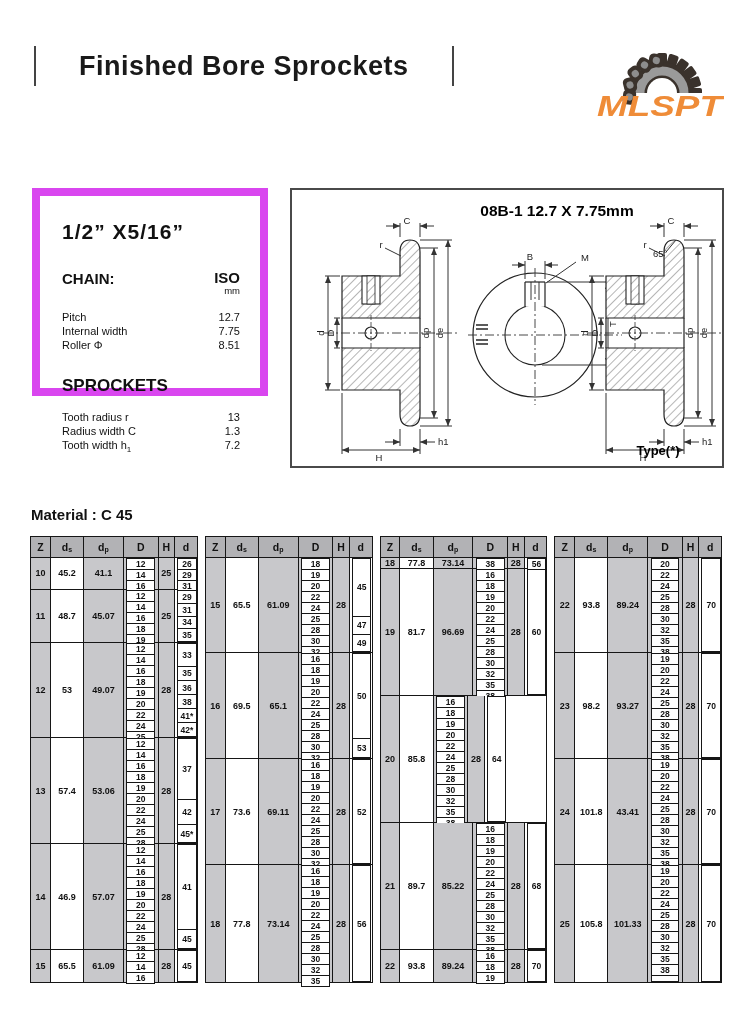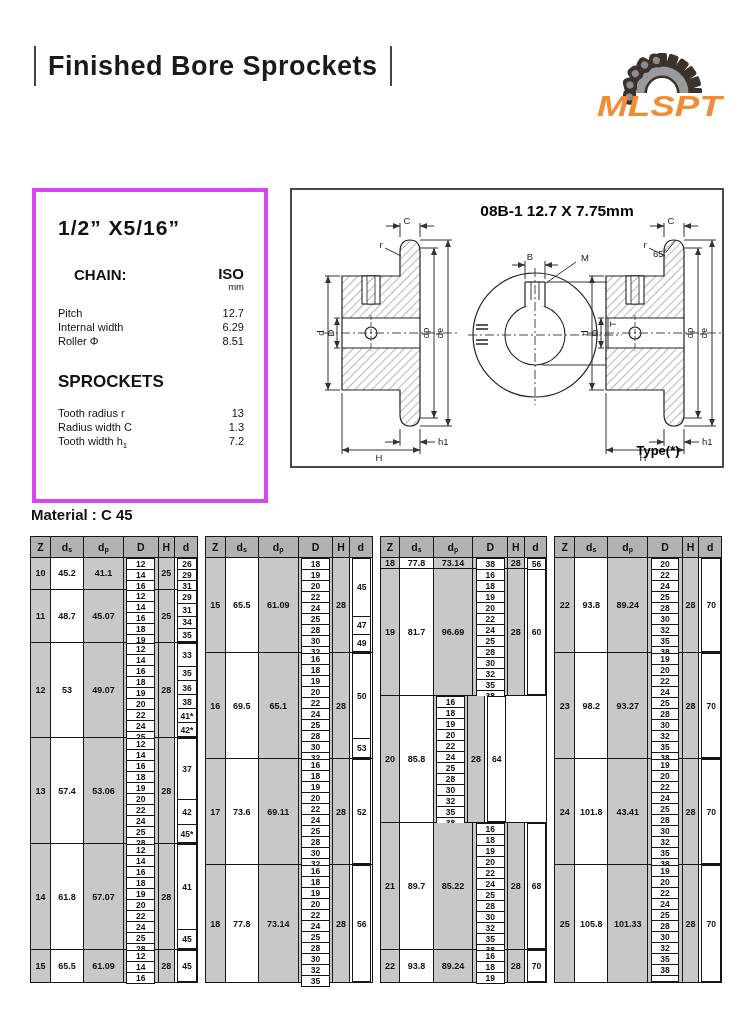--- a/index.html
+++ b/index.html
@@ -1,27 +1,27 @@
 <!DOCTYPE html>
 <html><head>
 <meta charset="utf-8">
 <style>
   html,body{margin:0;padding:0;background:#fff;}
   body{width:750px;height:1036px;position:relative;font-family:"Liberation Sans","DejaVu Sans",sans-serif;color:#111;overflow:hidden;}
 
   
-  .header{position:absolute;top:46px;left:34px;display:flex;align-items:center;}
+  .header{position:absolute;top:46px;left:34px;display:flex;align-items:center;gap:31px;}
   .tbar{width:2px;height:40px;background:#444;}
   .page-title{font-size:27px;font-weight:bold;letter-spacing:.5px;margin:0 12px;color:#1a1a1a;}
   .logo{position:absolute;left:596px;top:36px;width:128px;height:84px;}
 
   
-  .spec-box{position:absolute;left:32px;top:188px;width:236px;height:315px;border:4px solid #d946ef;box-sizing:border-box;padding:24px 20px 0 22px;}
+  .spec-box{position:absolute;left:32px;top:188px;width:236px;height:208px;border:8px solid #d946ef;box-sizing:border-box;padding:24px 20px 0 22px;}
   .size-title{font-size:21px;font-weight:bold;letter-spacing:1px;}
-  .chain-head{display:flex;justify-content:space-between;align-items:flex-start;margin-top:26px;margin-left:16px;}
+  .chain-head{display:flex;justify-content:space-between;align-items:flex-start;margin-top:26px;}
   .chain-label{font-size:15px;font-weight:bold;}
   .std{text-align:right;line-height:1;}
   .std .iso{font-size:15px;font-weight:bold;display:block;text-align:right;}
   .std .mm{font-size:9.5px;display:block;margin-top:1px;}
   .spec-rows{margin-top:14px;}
   .spec-row{display:flex;justify-content:space-between;font-size:11px;line-height:14px;}
   .sprockets-label{font-size:17px;font-weight:bold;margin-top:24px;}
   .spec-row sub{font-size:8px;}
 
   .drawing-box{position:absolute;left:290px;top:188px;width:434px;height:280px;border:2px solid #4a4a4a;box-sizing:border-box;}
@@ -118,21 +118,21 @@
       <span class="mm">mm</span>
     </span>
   </div>
   <div class="spec-rows">
       <div class="spec-row">
         <span class="spec-label">Pitch</span>
         <span class="spec-value">12.7</span>
       </div>
       <div class="spec-row">
         <span class="spec-label">Internal width</span>
-        <span class="spec-value">6.29</span>
+        <span class="spec-value">7.75</span>
       </div>
       <div class="spec-row">
         <span class="spec-label">Roller Φ</span>
         <span class="spec-value">8.51</span>
       </div>
     </div>
   <div class="sprockets-label">SPROCKETS</div>
   <div class="spec-rows">
       <div class="spec-row">
         <span class="spec-label">Tooth radius r</span>
@@ -354,21 +354,21 @@
         </div>
         <div class="cell col g w-h">28</div>
         <div class="cd col w-d">
           <div class="sbox" style="flex-grow: 7;">37</div>
           <div class="sbox" style="flex-grow: 2;">42</div>
           <div class="sbox" style="flex-grow: 1;">45*</div>
         </div>
       </div>
       <div class="tgroup" style="height: 106px;">
         <div class="cell col g w-z">14</div>
-        <div class="cell col w-ds">61.8</div>
+        <div class="cell col w-ds">46.9</div>
         <div class="cell col g w-dp">57.07</div>
         <div class="cD col w-D">
           <div class="dbox">12</div>
           <div class="dbox">14</div>
           <div class="dbox">16</div>
           <div class="dbox">18</div>
           <div class="dbox">19</div>
           <div class="dbox">20</div>
           <div class="dbox">22</div>
           <div class="dbox">24</div>

